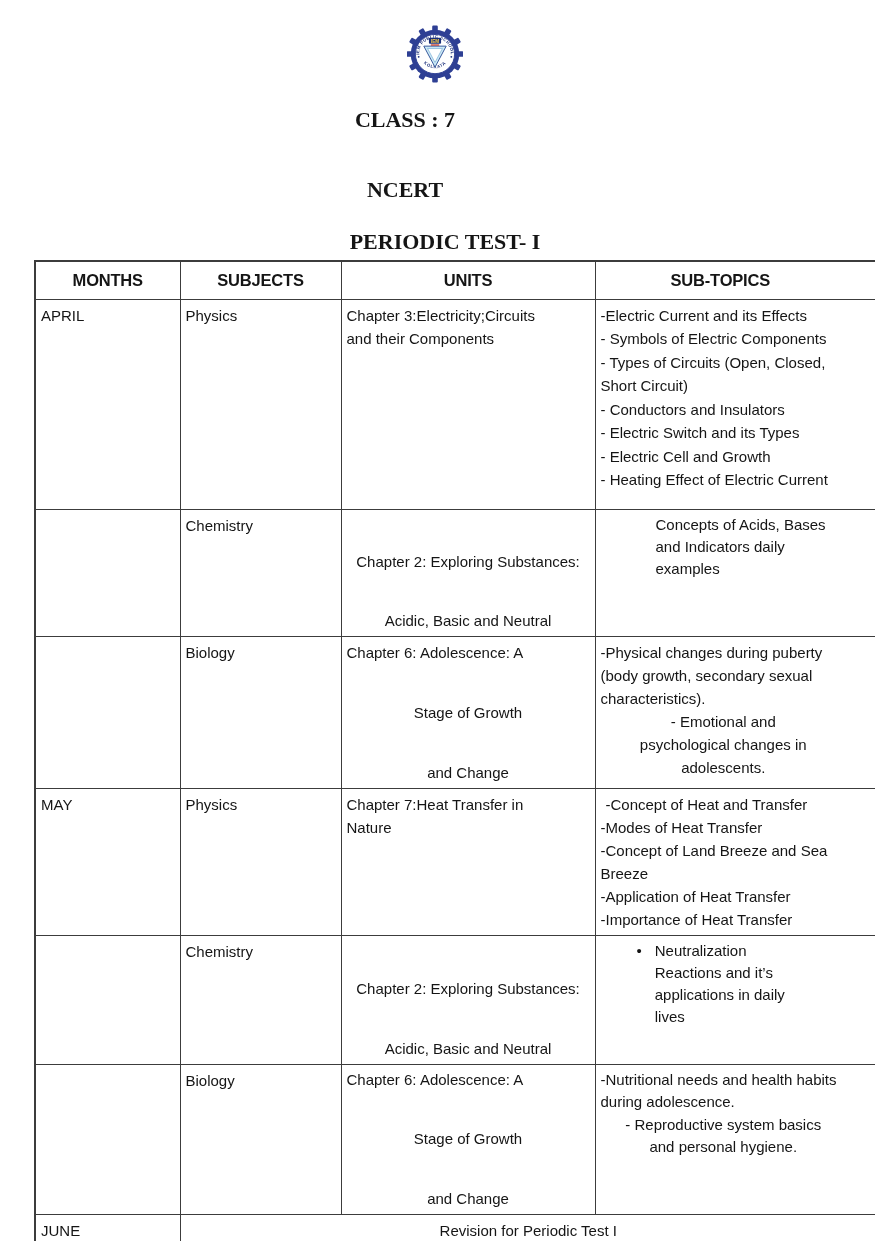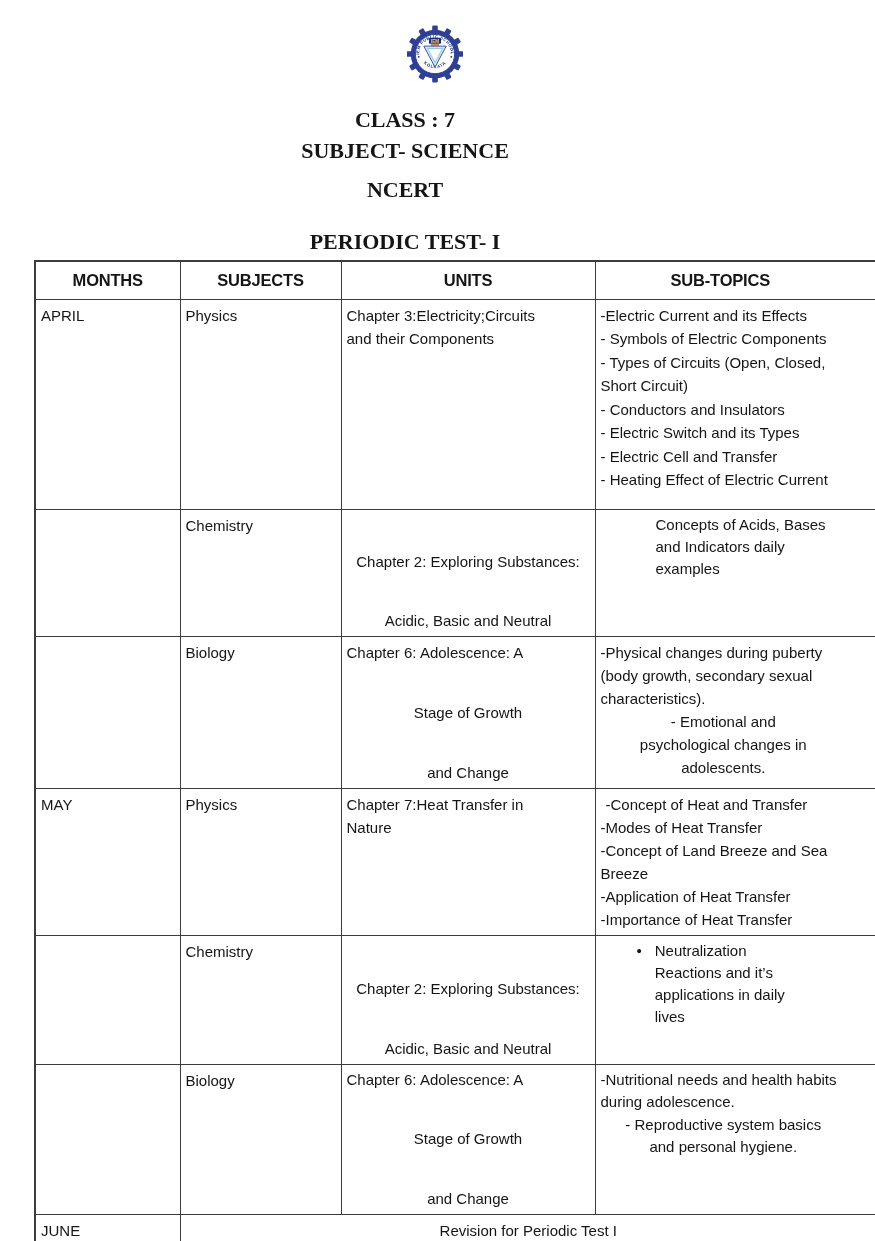--- a/index.html
+++ b/index.html
@@ -9,21 +9,21 @@
   
   .logo{position:absolute;left:407px;top:24px;width:56px;height:62px;}
   .logo svg{width:100%;height:100%;}
 
   
   .heading{position:absolute;left:0;width:810px;text-align:center;
            font-family:"Liberation Serif",serif;font-weight:bold;font-size:22px;line-height:24px;}
   .h-class{top:108px;}
   .h-subject{top:139px;}
   .h-board{top:178px;}
-  .h-test{top:230px;}
+  .h-test{top:230px;margin-left:40px;}
 
   
   table.sched{position:absolute;left:34px;top:260px;width:841px;border-collapse:collapse;table-layout:fixed;
               border-top:2px solid #3c3c3c;border-left:2px solid #3c3c3c;border-bottom:2px solid #3c3c3c;}
   .sched td,.sched th{border:1px solid #3c3c3c;vertical-align:top;padding:4px 5px;
               font-size:15px;line-height:23px;font-weight:normal;overflow:hidden;}
   .sched td.last,.sched th.last{border-right:none;}
   .sched th{font-weight:bold;font-size:16.5px;letter-spacing:-0.2px;text-align:center;padding-top:7px;}
   .sched th.hdr-sub{padding-right:36px;}
   .tc{text-align:left;}
@@ -83,21 +83,20 @@
         <polygon points="18,22.5 42,22.5 30,45" fill="#cdeaf6" stroke="#2b4d96" stroke-width="1"></polygon>
         <polygon points="22,25 38,25 30,40" fill="#ffffff" stroke="#7fb3d9" stroke-width="0.8"></polygon>
         <rect x="23.5" y="13.5" width="13" height="6.5" rx="1" fill="#1a2f7a"></rect>
         <text x="30" y="18.7" font-size="5" font-weight="bold" fill="#ffd24a" text-anchor="middle" font-family="Liberation Sans, sans-serif">IEM</text>
         <rect x="25.5" y="20.6" width="9" height="1.4" fill="#c0392b"></rect>
       </g>
     </svg>
   </div>
 
   <div class="heading h-class">CLASS : 7</div>
-  <div class="heading h-subject">SUBJECT- SCIENCE</div>
   <div class="heading h-board">NCERT</div>
   <div class="heading h-test">PERIODIC TEST- I</div>
 
   <table class="sched">
     <colgroup>
       <col style="width:145px">
         <col style="width:161px">
         <col style="width:254px">
         <col style="width:281px">
     </colgroup>
@@ -117,21 +116,21 @@
         <div class="ul">Chapter 3:Electricity;Circuits</div>
         <div class="ul">and their Components</div>
       </td>
       <td class="last sub-r1">
         <div>-Electric Current and its Effects</div>
         <div>- Symbols of Electric Components</div>
         <div>- Types of Circuits (Open, Closed,</div>
         <div>Short Circuit)</div>
         <div>- Conductors and Insulators</div>
         <div>- Electric Switch and its Types</div>
-        <div>- Electric Cell and Transfer</div>
+        <div>- Electric Cell and Growth</div>
         <div>- Heating Effect of Electric Current</div>
       </td>
     </tr>
 
     <tr style="height:65px">
       <td class="tc"></td>
       <td class="tc">Chemistry</td>
       <td>
         <div class="uc" style="line-height:22px">Chapter 2: Exploring Substances:</div>
         <div class="uc" style="line-height:22px">Acidic, Basic and Neutral</div>

